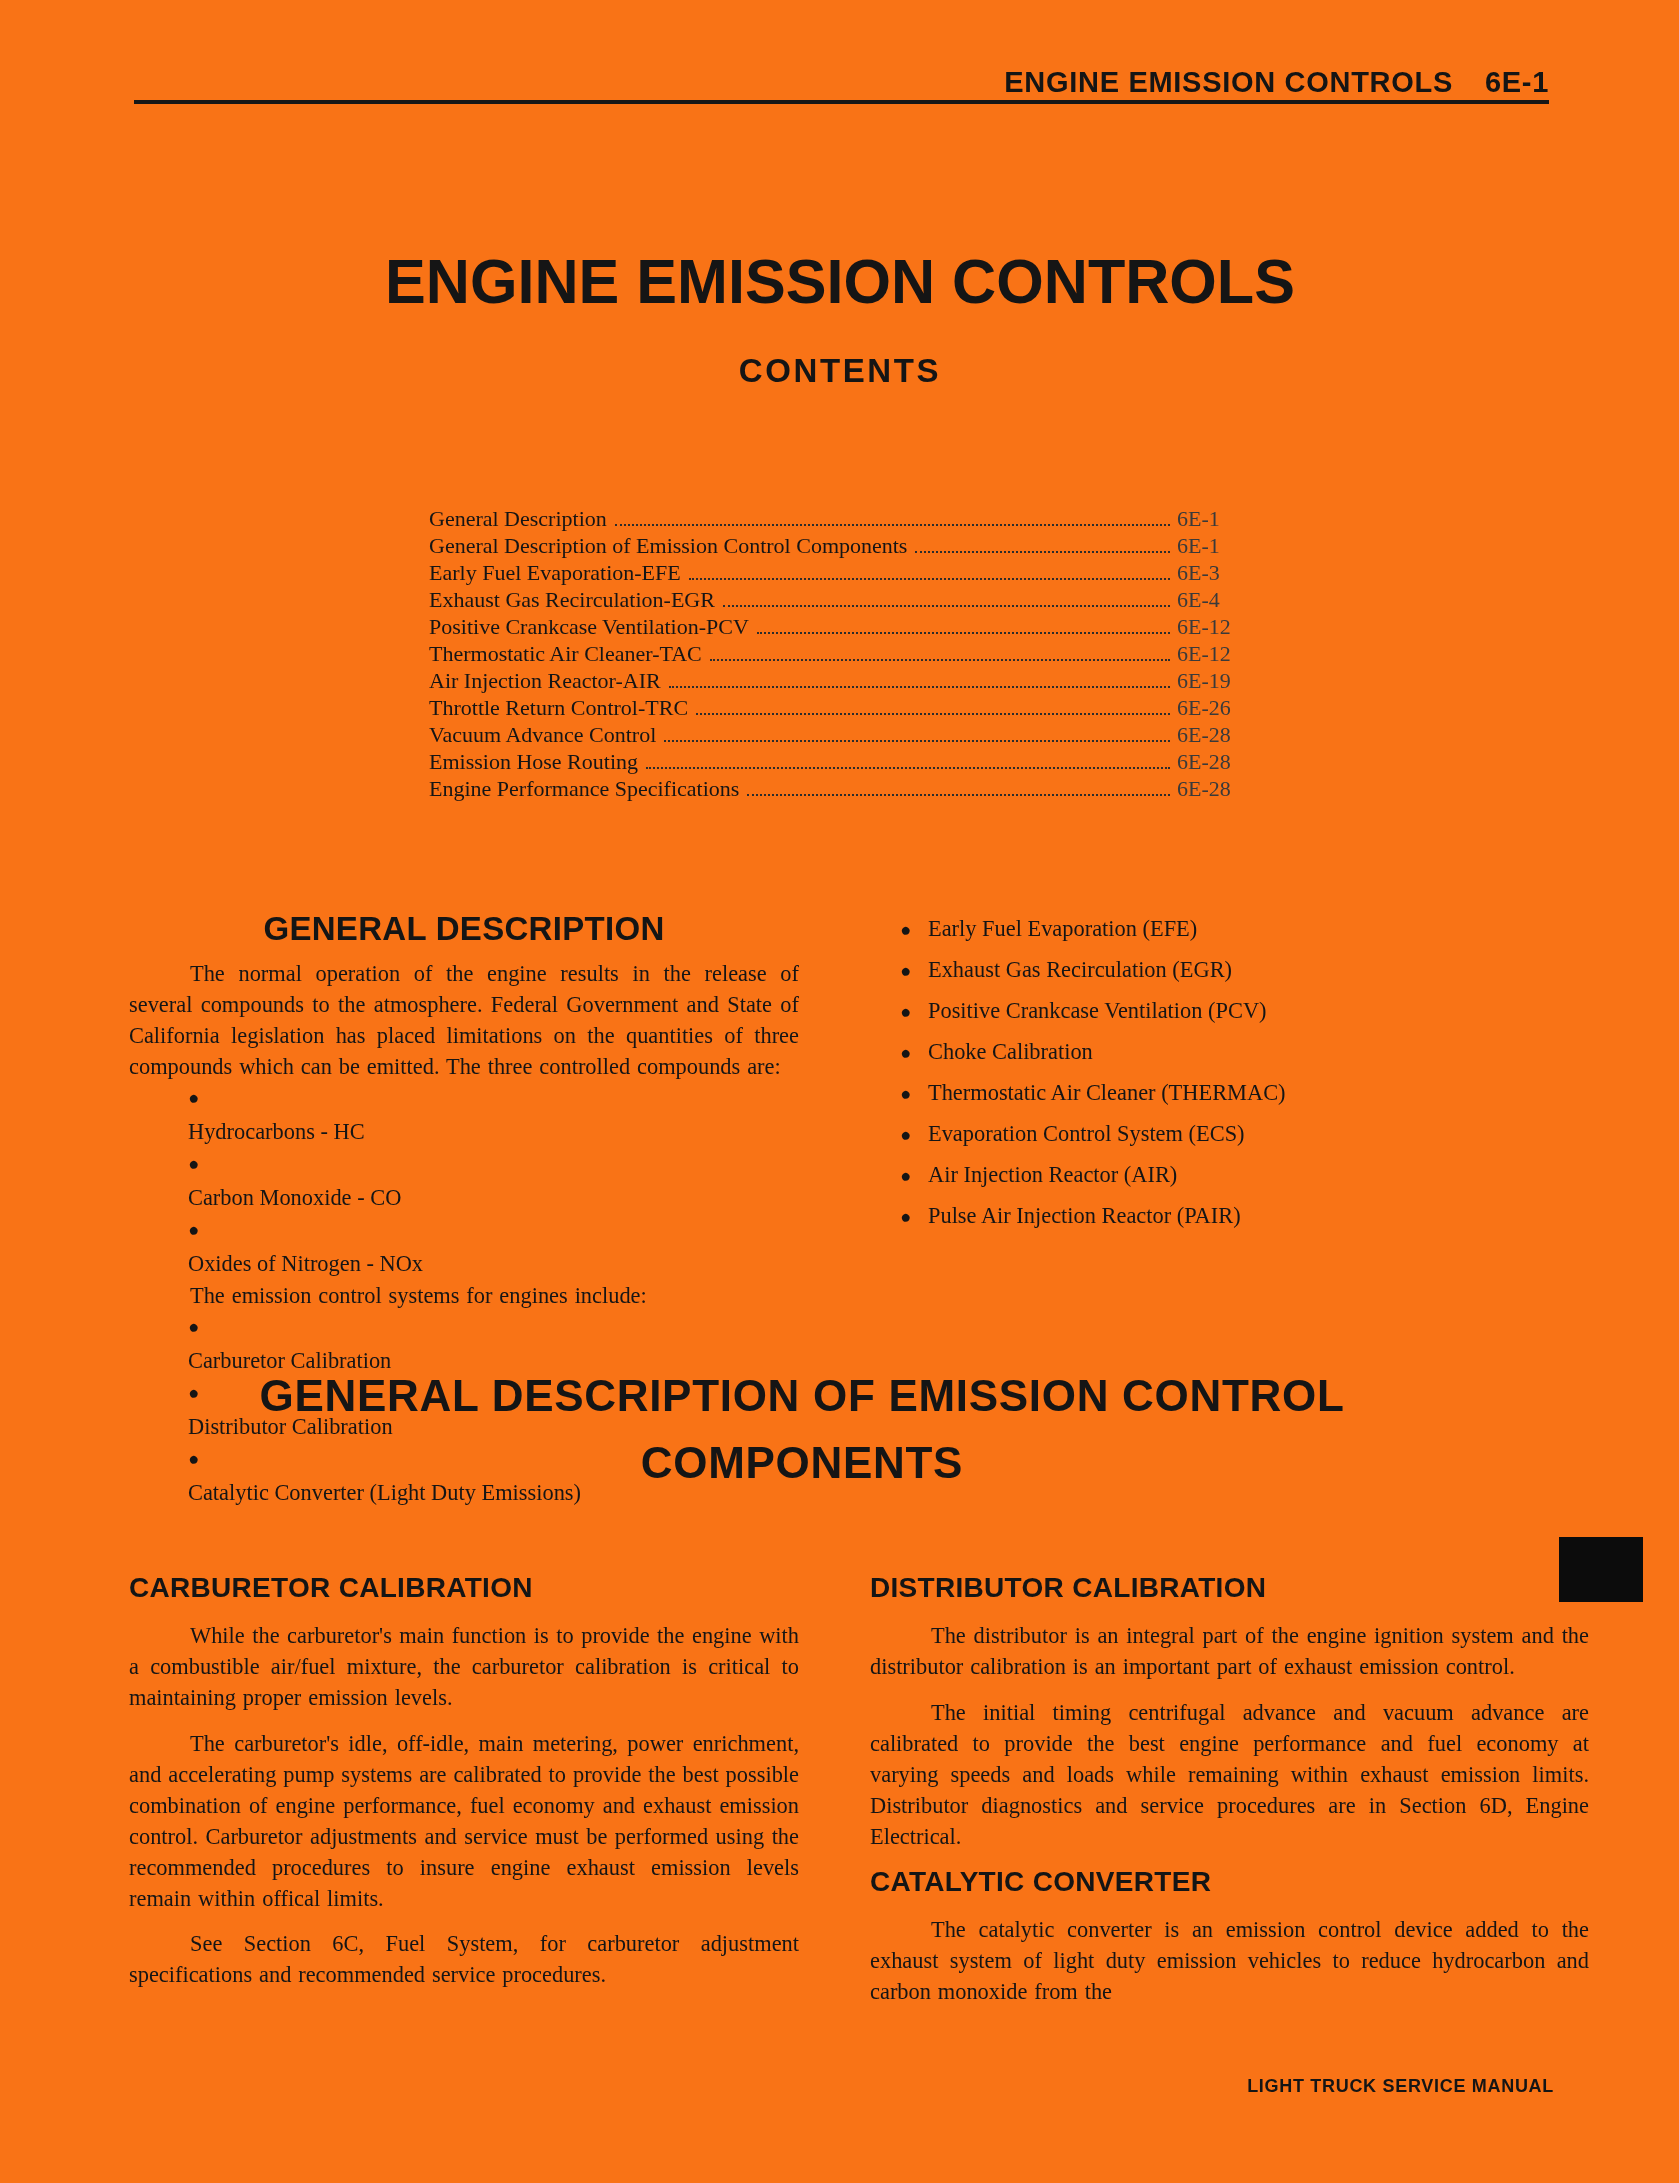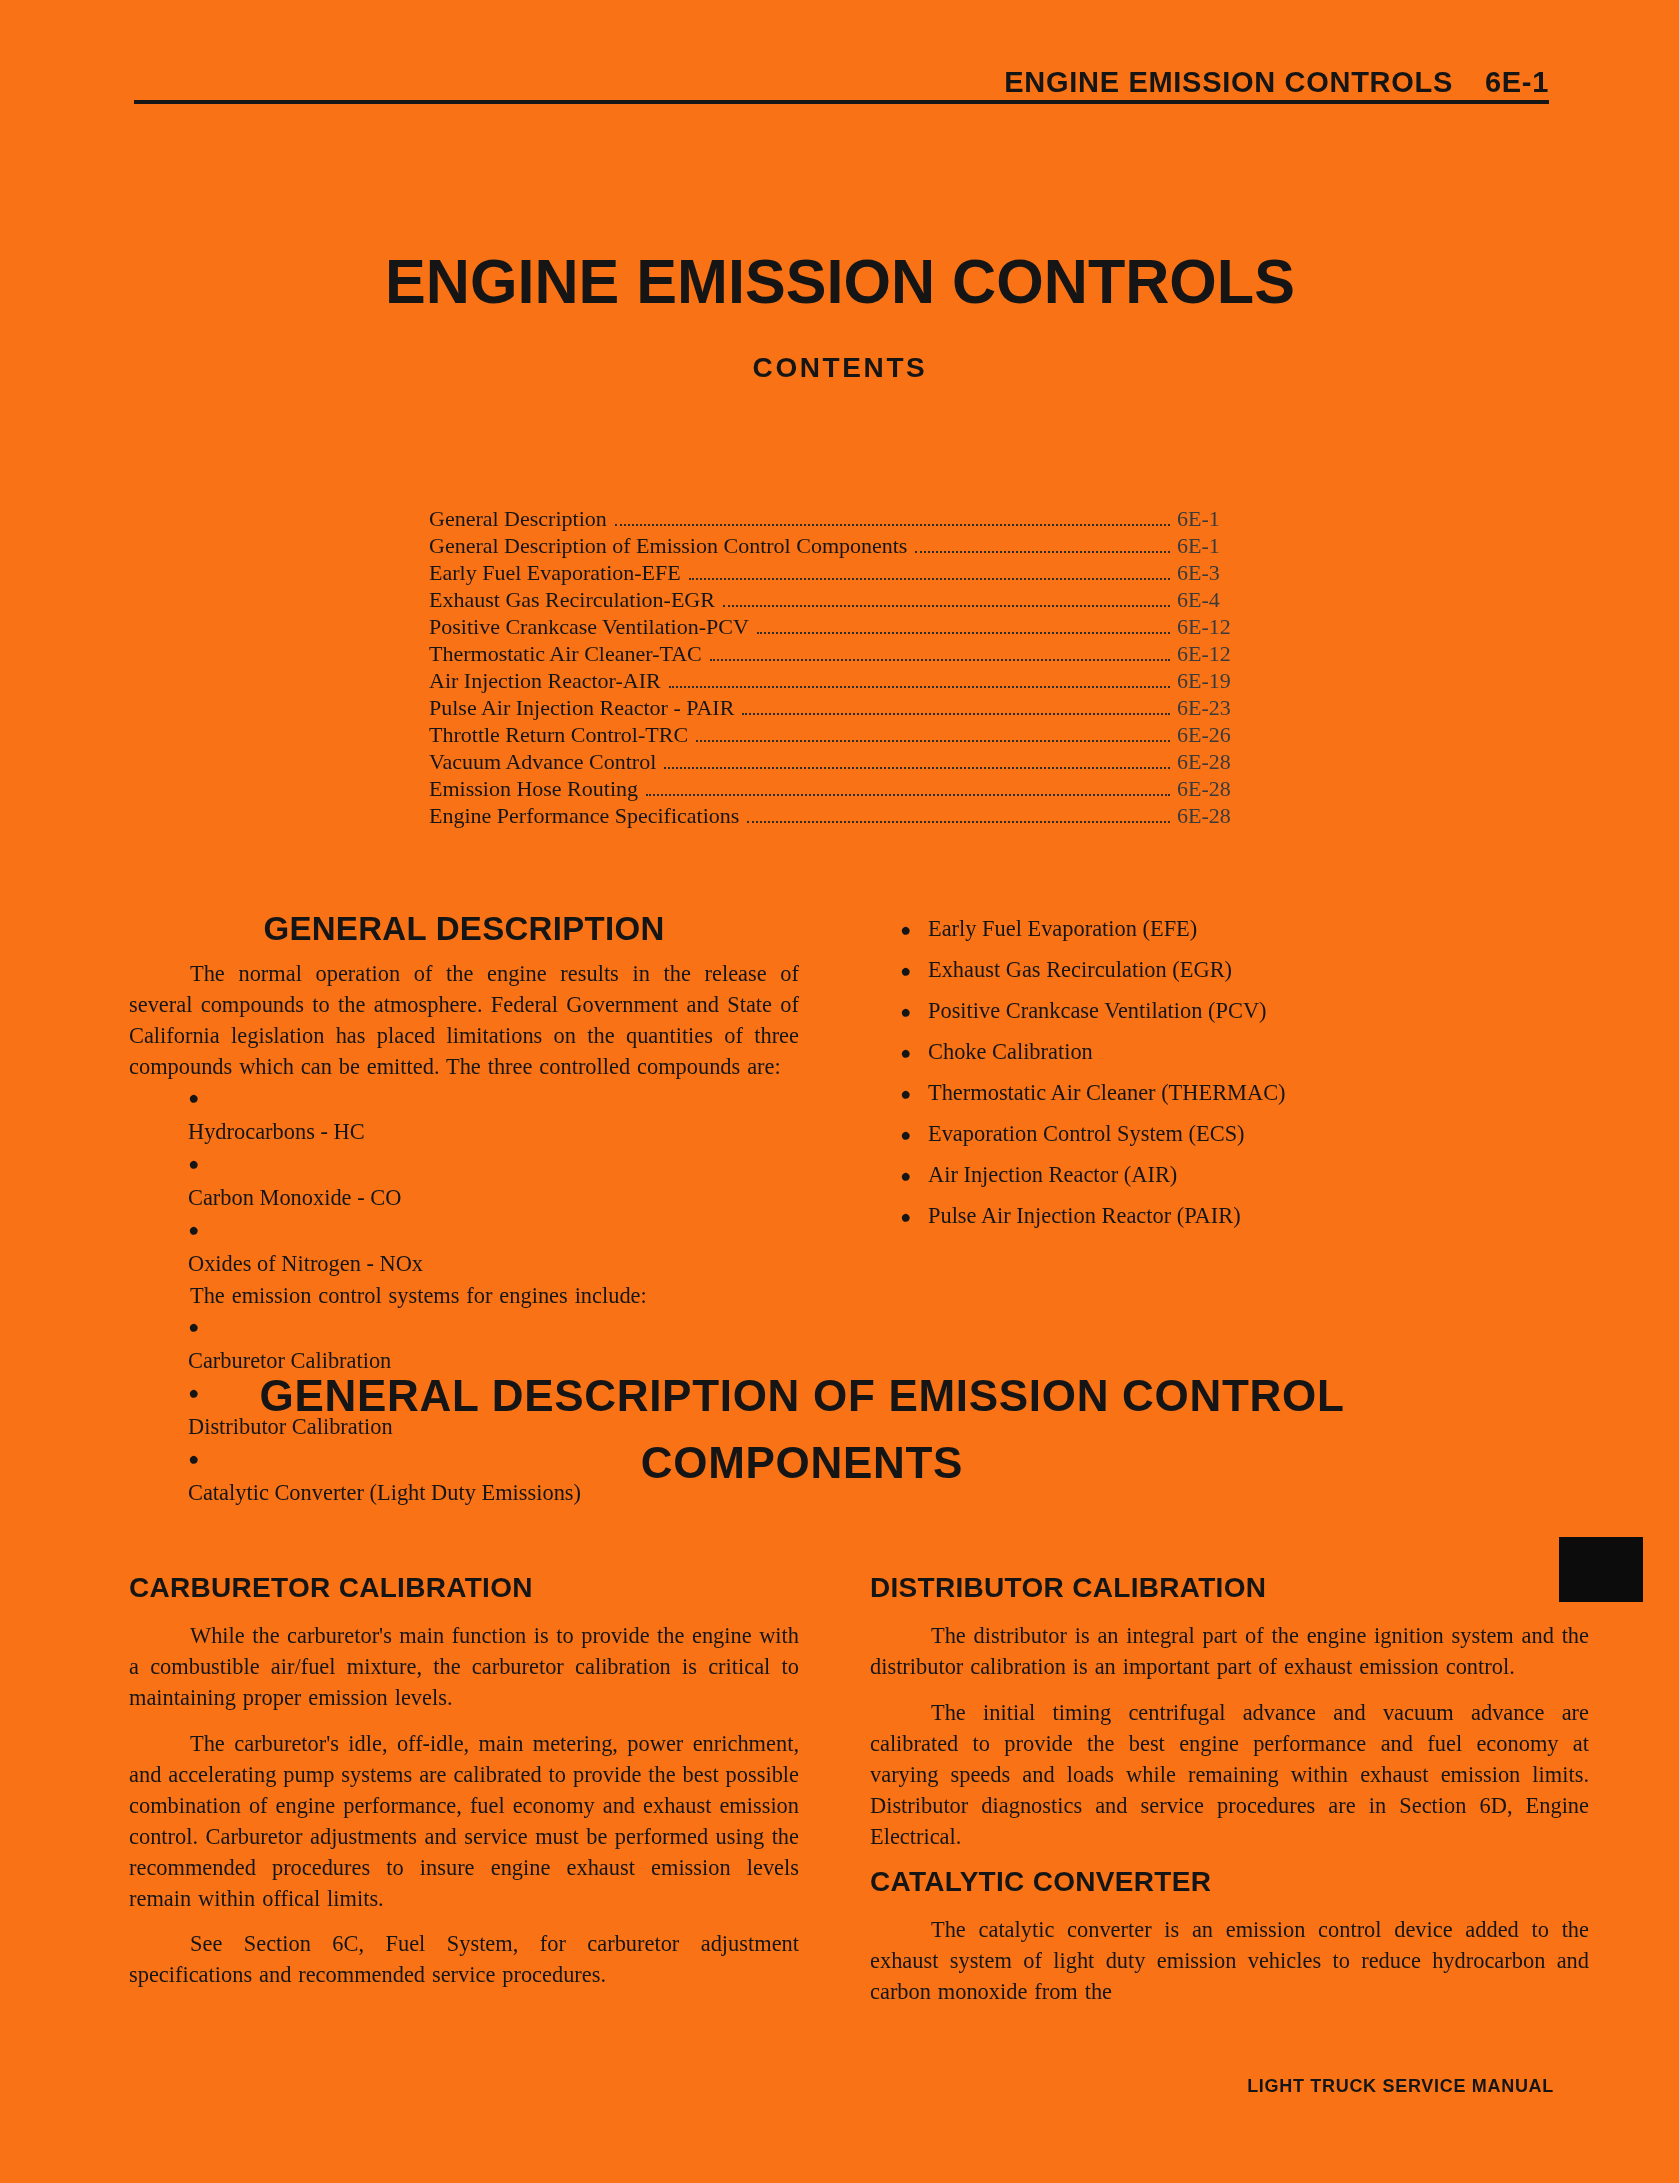--- a/index.html
+++ b/index.html
@@ -50,21 +50,21 @@
     font-size: 63px;
     letter-spacing: 0px;
     transform: scaleX(0.97);
   }
   .contents-label {
     position: absolute;
     top: 352px; left: 0; width: 1680px;
     text-align: center;
     font-family: "Liberation Sans", "DejaVu Sans", sans-serif;
     font-weight: bold;
-    font-size: 28px;
+    font-size: 33px;
     letter-spacing: 2.6px;
   }
 
   
   .toc {
     position: absolute;
     top: 505px; left: 429px; width: 819px;
     font-size: 22px;
   }
   .toc-row { display: flex; align-items: flex-end; height: 27px; }
@@ -214,25 +214,20 @@
       <span class="toc-title">Thermostatic Air Cleaner-TAC</span>
       <span class="toc-leader"></span>
       <span class="toc-page">6E-12</span>
     </div>
     <div class="toc-row">
       <span class="toc-title">Air Injection Reactor-AIR</span>
       <span class="toc-leader"></span>
       <span class="toc-page">6E-19</span>
     </div>
     <div class="toc-row">
-      <span class="toc-title">Pulse Air Injection Reactor - PAIR</span>
-      <span class="toc-leader"></span>
-      <span class="toc-page">6E-23</span>
-    </div>
-    <div class="toc-row">
       <span class="toc-title">Throttle Return Control-TRC</span>
       <span class="toc-leader"></span>
       <span class="toc-page">6E-26</span>
     </div>
     <div class="toc-row">
       <span class="toc-title">Vacuum Advance Control</span>
       <span class="toc-leader"></span>
       <span class="toc-page">6E-28</span>
     </div>
     <div class="toc-row">

